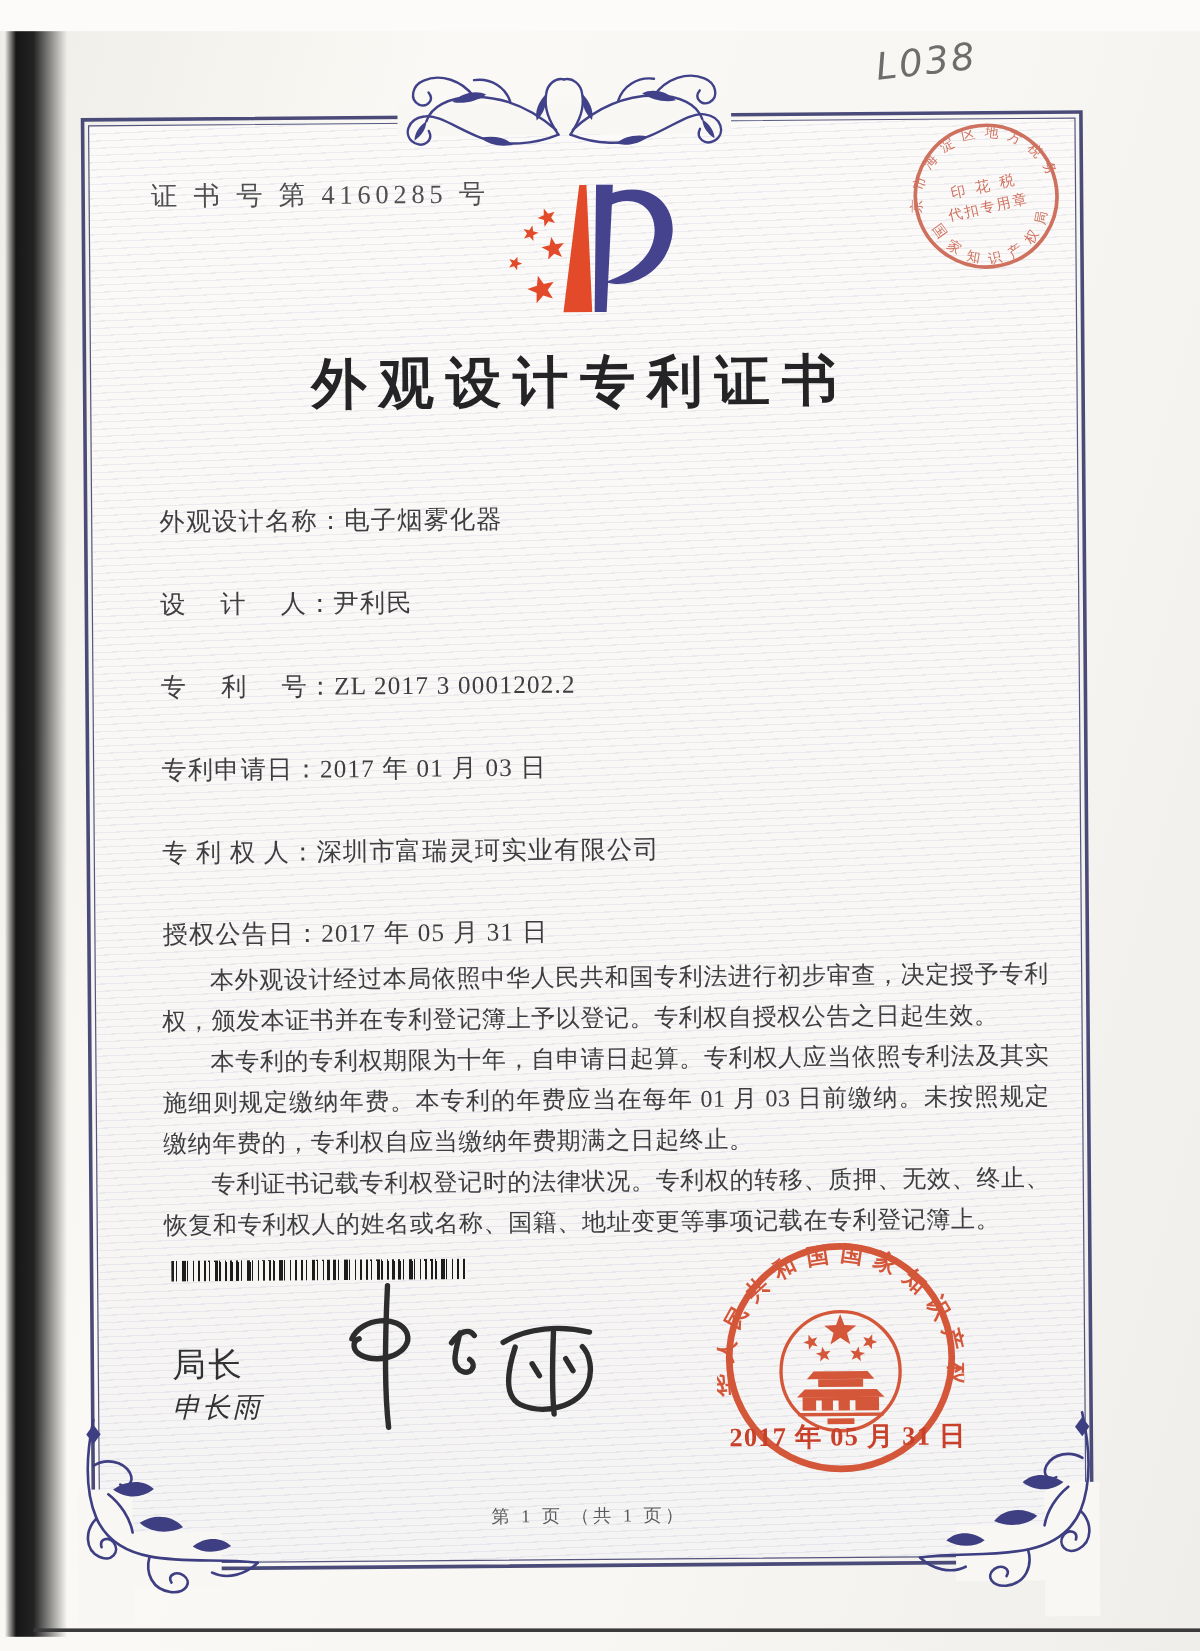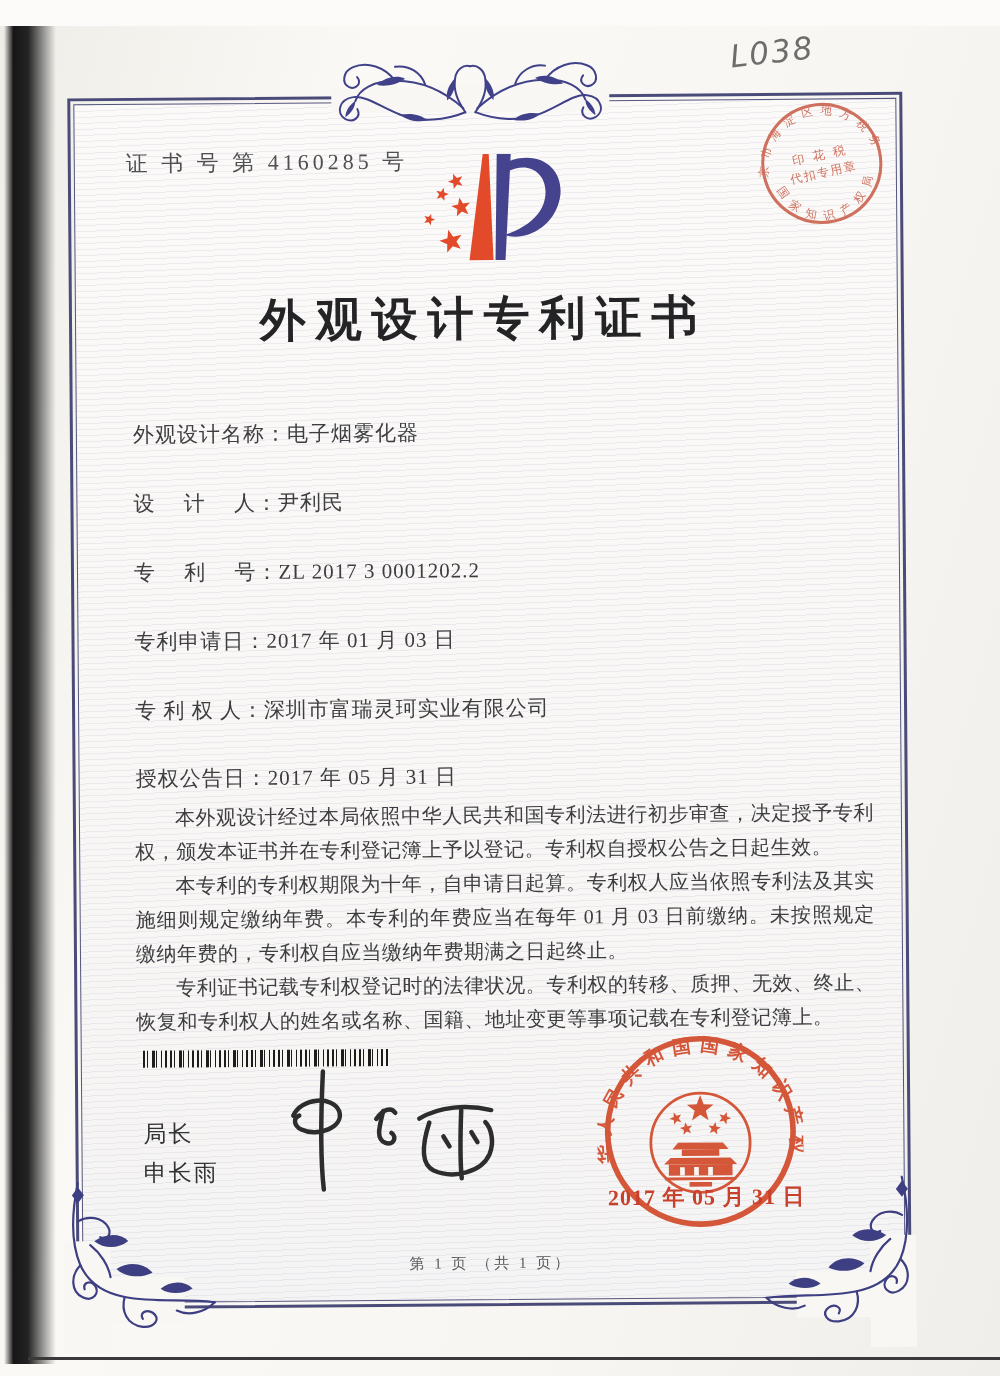--- a/index.html
+++ b/index.html
@@ -28,22 +28,22 @@
   .f-label{color:#3e3e40;}
   .f-value{color:#3e3e40;}
   .body-text{position:absolute;left:134px;top:798px;width:739px;font-size:20px;line-height:34px;
     color:#3e3e40;text-align:justify;letter-spacing:0.5px;}
   .body-text p{margin:0;text-indent:2em;}
   .barcode{position:absolute;left:140px;top:1048px;width:247px;height:17px;
     background:repeating-linear-gradient(90deg,
       #1c1c1c 0 2px,#f6f5f2 2px 4px,#1c1c1c 4px 5px,#f6f5f2 5px 9px,
       #1c1c1c 9px 12px,#f6f5f2 12px 13px,#1c1c1c 13px 14px,#f6f5f2 14px 18px,
       #1c1c1c 18px 19px,#f6f5f2 19px 22px,#1c1c1c 22px 24px,#f6f5f2 24px 27px);}
-  .signer-title{position:absolute;left:140px;top:1116px;font-size:23px;letter-spacing:2px;color:#333;}
-  .signer-name{position:absolute;left:140px;top:1155px;font-size:23px;letter-spacing:2px;color:#333;}
+  .signer-title{position:absolute;left:140px;top:1116px;font-size:28px;letter-spacing:2px;color:#333;}
+  .signer-name{position:absolute;left:140px;top:1155px;font-size:23px;letter-spacing:2px;color:#333;font-style:italic;}
   .sig-svg{position:absolute;left:268px;top:1066px;}
   .seal-svg{position:absolute;left:594px;top:1030px;opacity:0.92;}
   .seal-date{position:absolute;left:604px;top:1184px;font-size:22px;font-weight:600;
     letter-spacing:1px;color:#c8402a;}
   .tax-stamp{position:absolute;left:760px;top:100px;transform:rotate(-12deg);opacity:0.85;}
   .footer{position:absolute;left:72px;top:1254px;width:829px;text-align:center;
     font-size:15px;letter-spacing:3px;color:#5a5a5c;}
   .logo-svg{position:absolute;left:413px;top:148px;}
   .top-ornament{position:absolute;left:330px;top:50px;}
   .corner-left{position:absolute;left:60px;top:1178px;}

